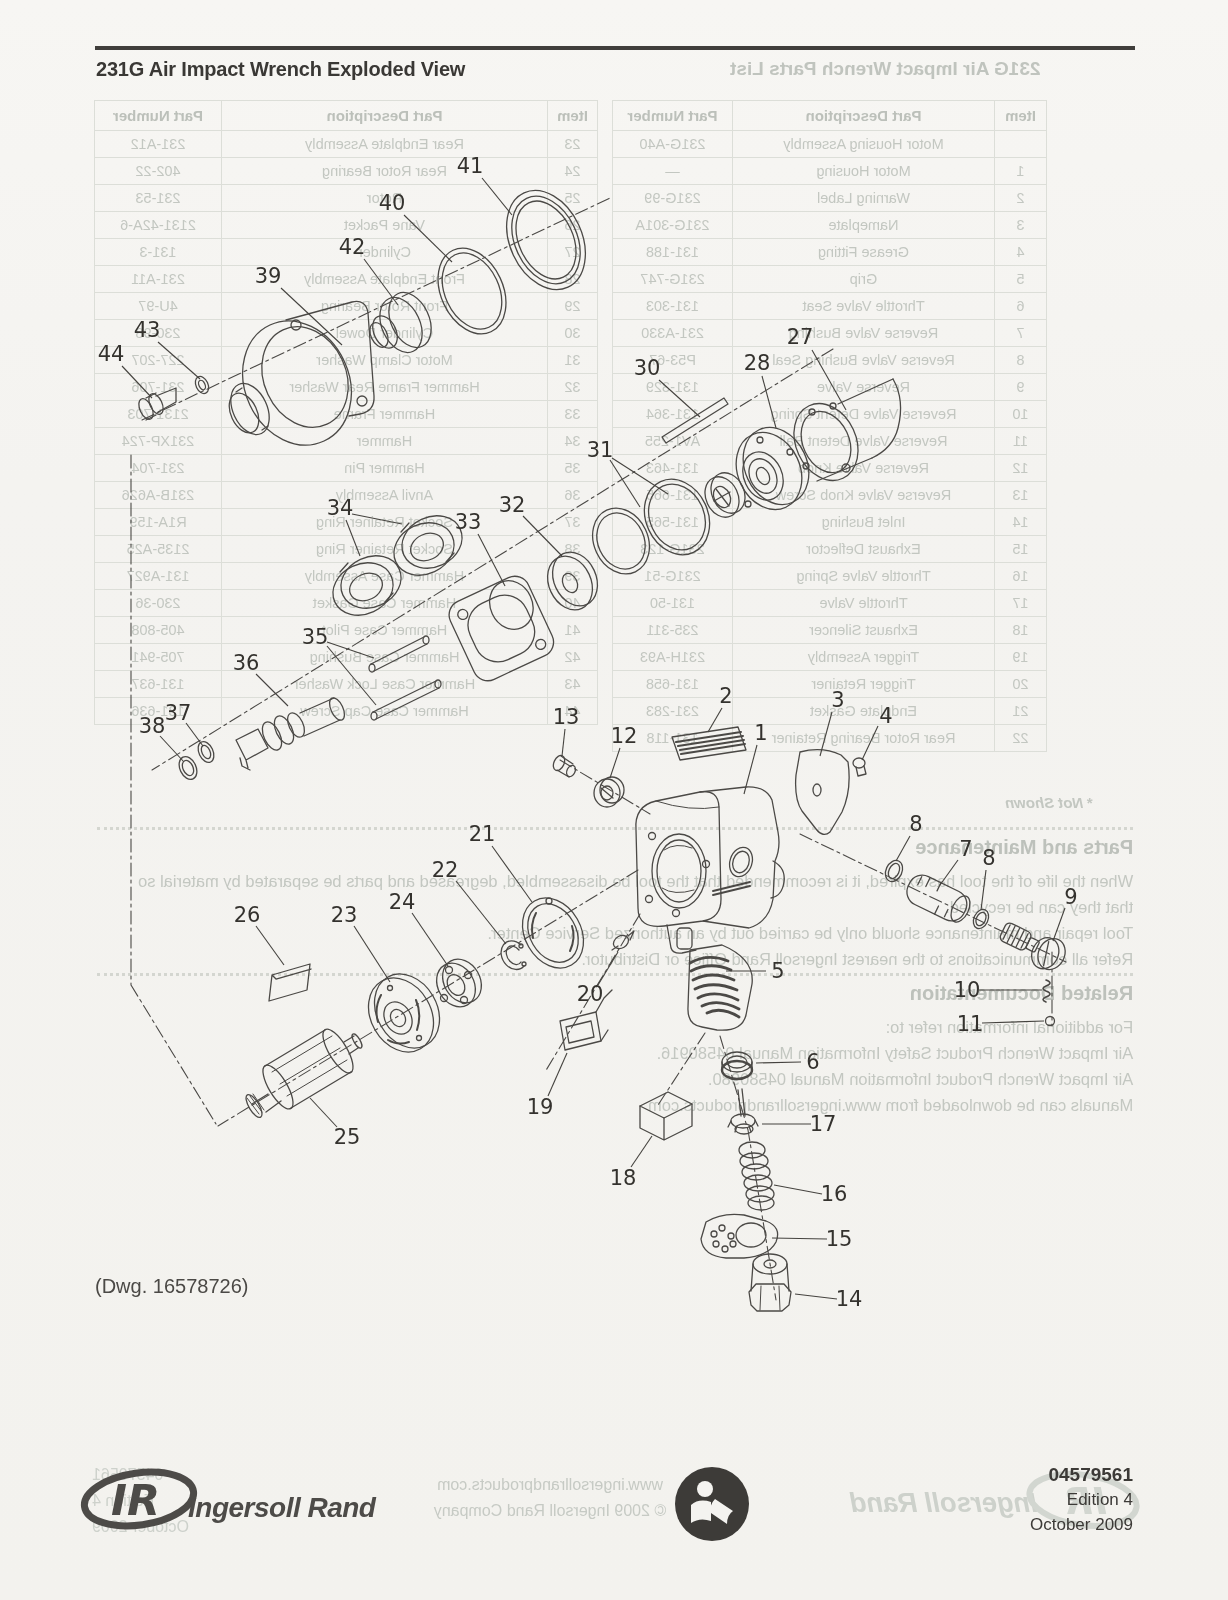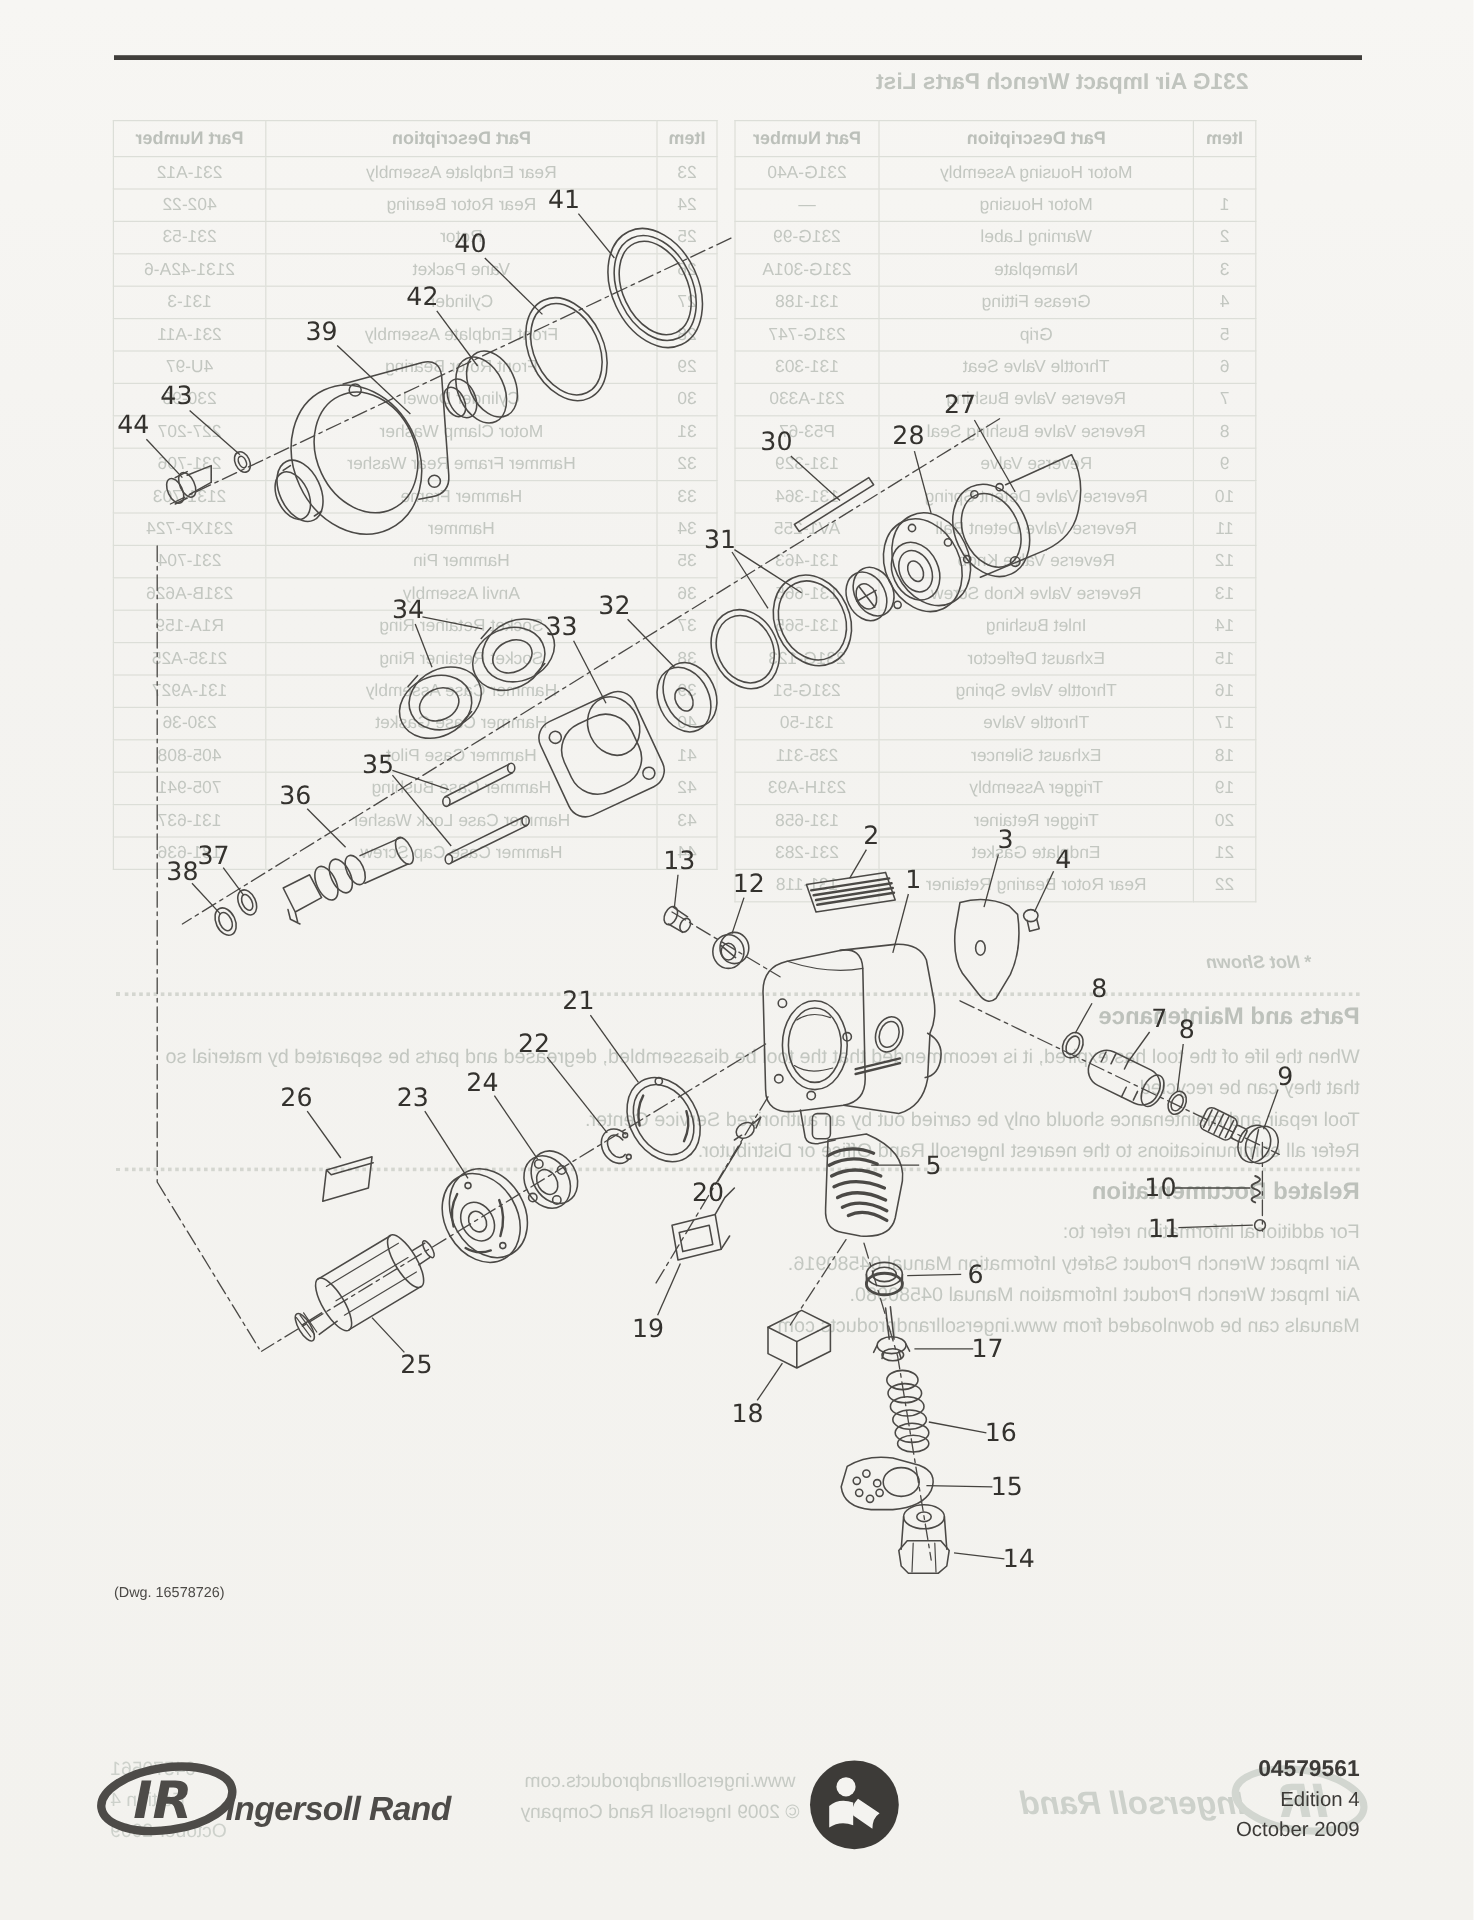--- a/index.html
+++ b/index.html
@@ -2,21 +2,21 @@
 <html><head>
 <meta charset="utf-8">
 <style>
   html,body{margin:0;padding:0;background:#fdfdfc;}
   .page{position:relative;width:1228px;height:1600px;overflow:hidden;
         background:linear-gradient(180deg,#f7f6f3 0%,#f4f3f0 30%,#f3f2ee 100%);
         font-family:"Liberation Sans",sans-serif;}
   
   .top-rule{position:absolute;left:95px;top:46px;width:1040px;height:4px;background:#403e3b;}
   .doc-title{position:absolute;left:96px;top:58px;font-size:20px;font-weight:bold;color:#3a3835;letter-spacing:-.2px;}
-  .dwg-note{position:absolute;left:95px;top:1320px;font-size:12px;color:#4b4946;}
+  .dwg-note{position:absolute;left:95px;top:1275px;font-size:20px;color:#4b4946;}
   .diagram-svg{position:absolute;left:0;top:0;}
   
   .flip{transform:scaleX(-1);}
   .bleed-title{position:absolute;right:188px;top:58px;font-size:19px;font-weight:bold;color:#c0c4be;}
   .bleed-table-wrap{position:absolute;left:95px;top:100px;width:952px;height:660px;}
   .btable{position:absolute;top:0;border-collapse:collapse;table-layout:fixed;}
   .btable td,.btable th{border:1px solid #dcded8;font-size:14.5px;color:#c3c7c1;
        height:26px;padding:0 3px;text-align:center;overflow:hidden;white-space:nowrap;}
   .btable th{font-size:15px;font-weight:bold;color:#bcc0ba;height:29px;}
   #bleed-table-a{left:0;width:434px;}
@@ -320,20 +320,21 @@
     </div>
   <div class="bleed-section flip" style="top: 982px;">
     <div class="bs-head">Related Documentation</div>
   <div class="bs-line">For additional information refer to:</div>
       <div class="bs-line">Air Impact Wrench Product Safety Information Manual 04580916.</div>
       <div class="bs-line">Air Impact Wrench Product Information Manual 04580980.</div>
       <div class="bs-line">Manuals can be downloaded from www.ingersollrandproducts.com</div>
     </div>
 
   <div class="top-rule"></div>
+  <div class="doc-title">231G Air Impact Wrench Exploded View</div>
   <div class="dwg-note">(Dwg. 16578726)</div>
 
   <svg class="diagram-svg" width="1228" height="1600" viewBox="0 0 1228 1600">
     <g stroke="#4b4946" stroke-width="1.3" fill="none" stroke-linecap="round" stroke-linejoin="round">
 
       <g stroke-dasharray="13 4 3 4" stroke-width="1.1">
         <path d="M142,420 L610,198"></path>
         <path d="M833,349 L152,770"></path>
         <path d="M560,760 L650,814"></path>
         <path d="M800,834 L1066,962 M1052,952 L1052,1026"></path>

